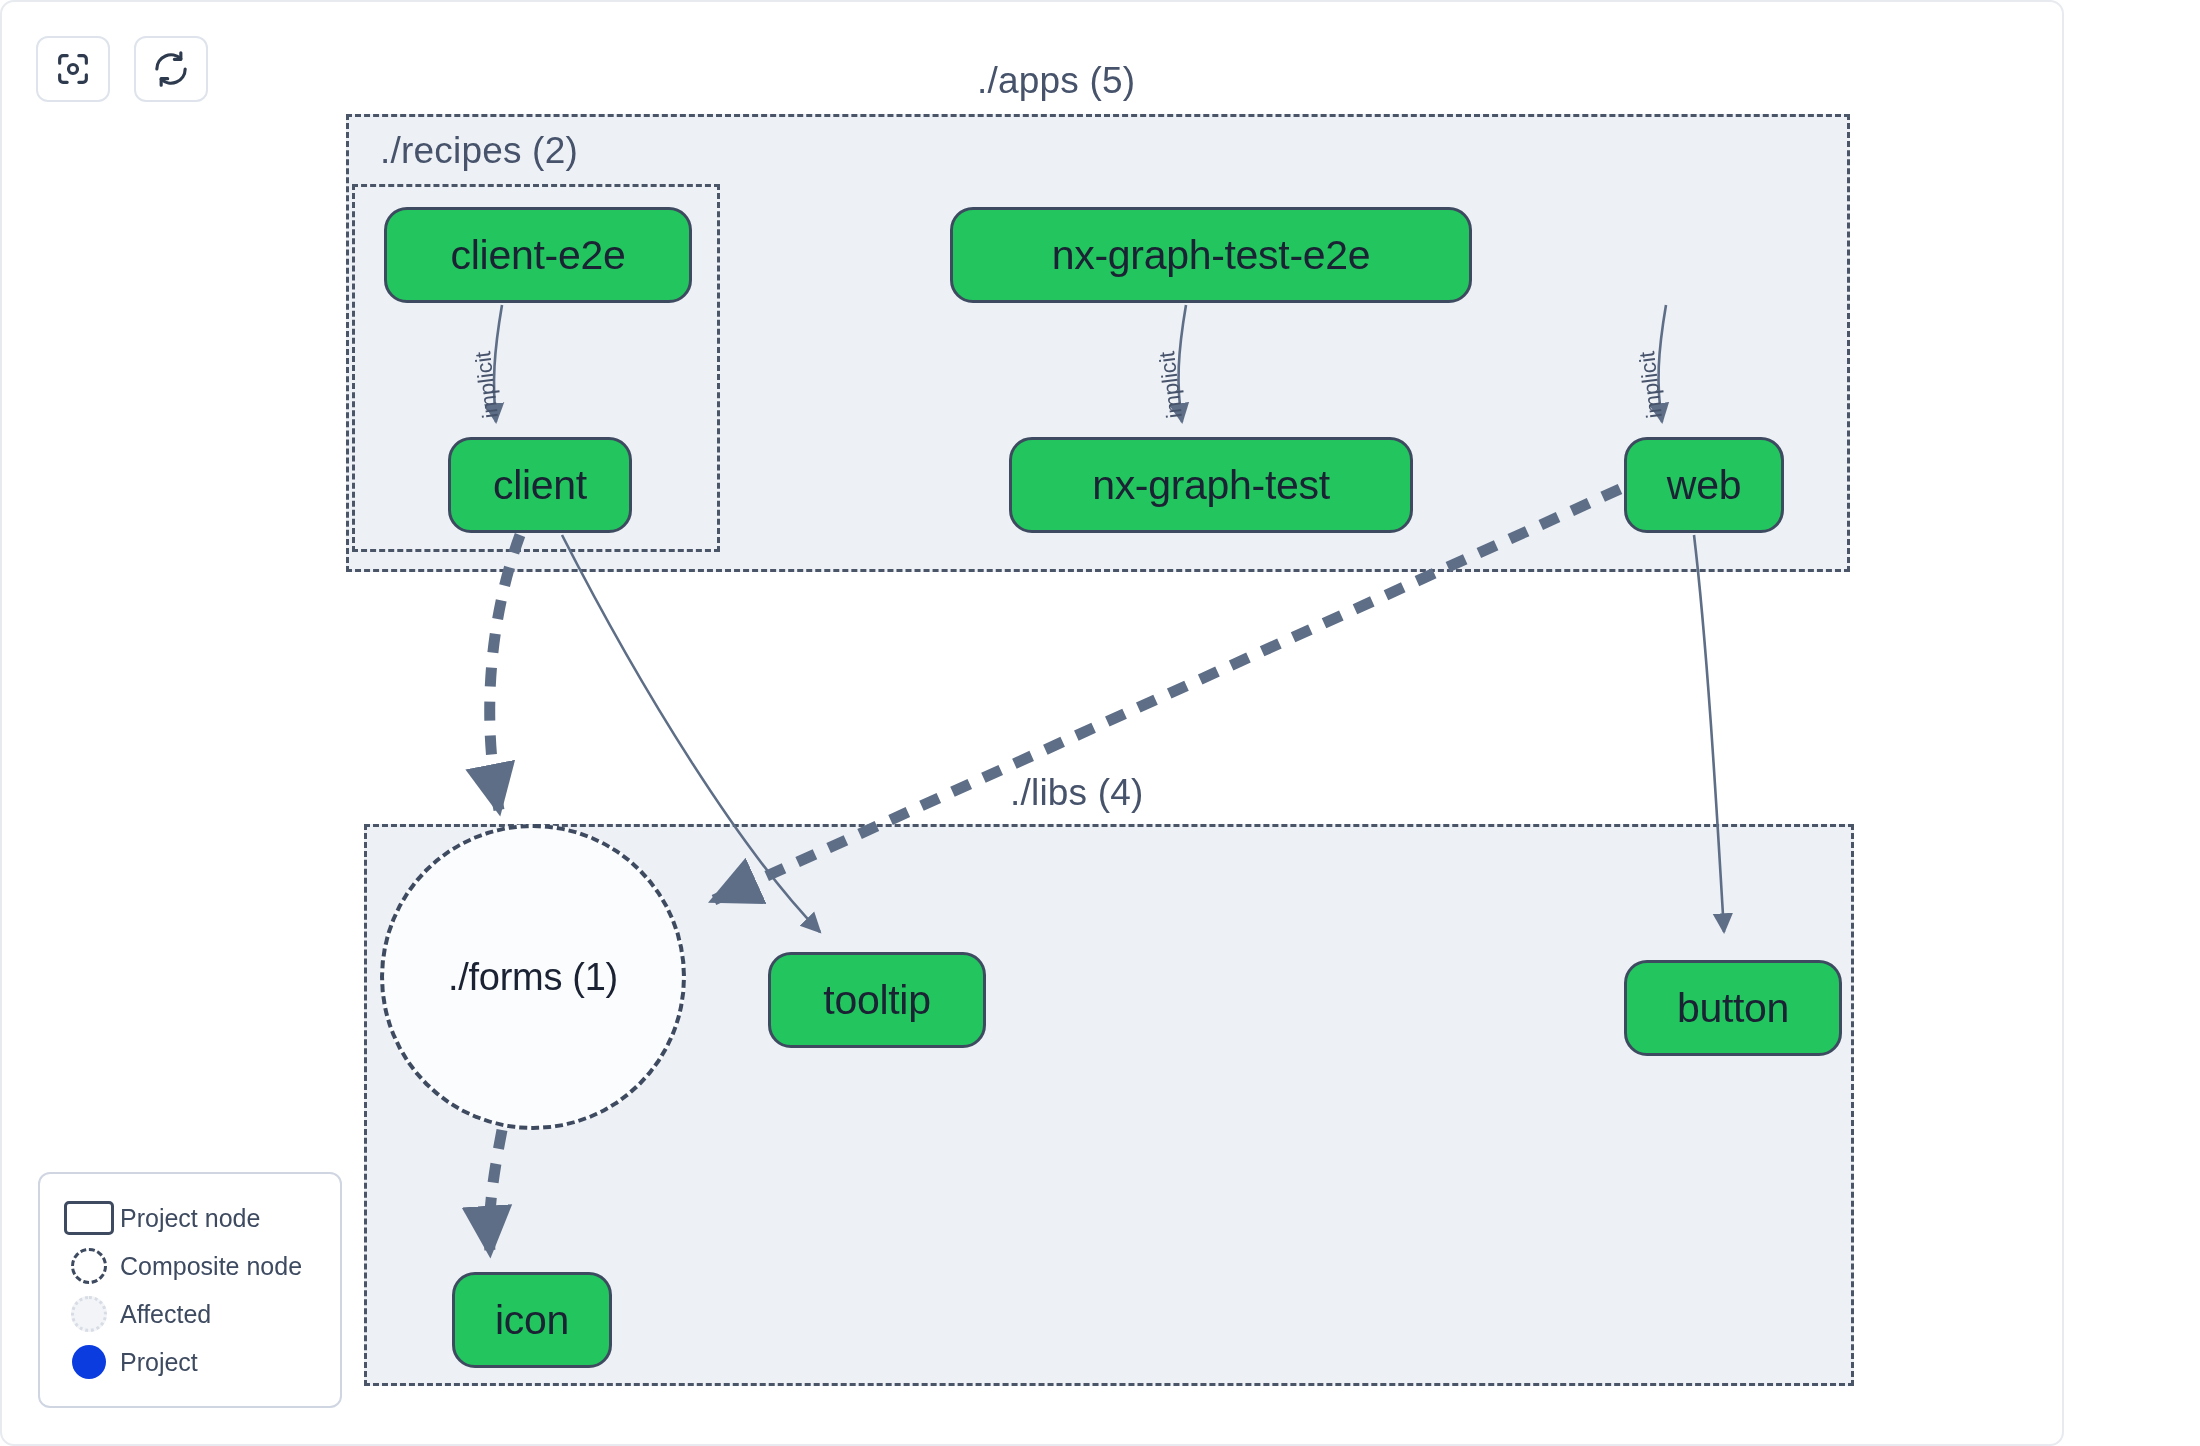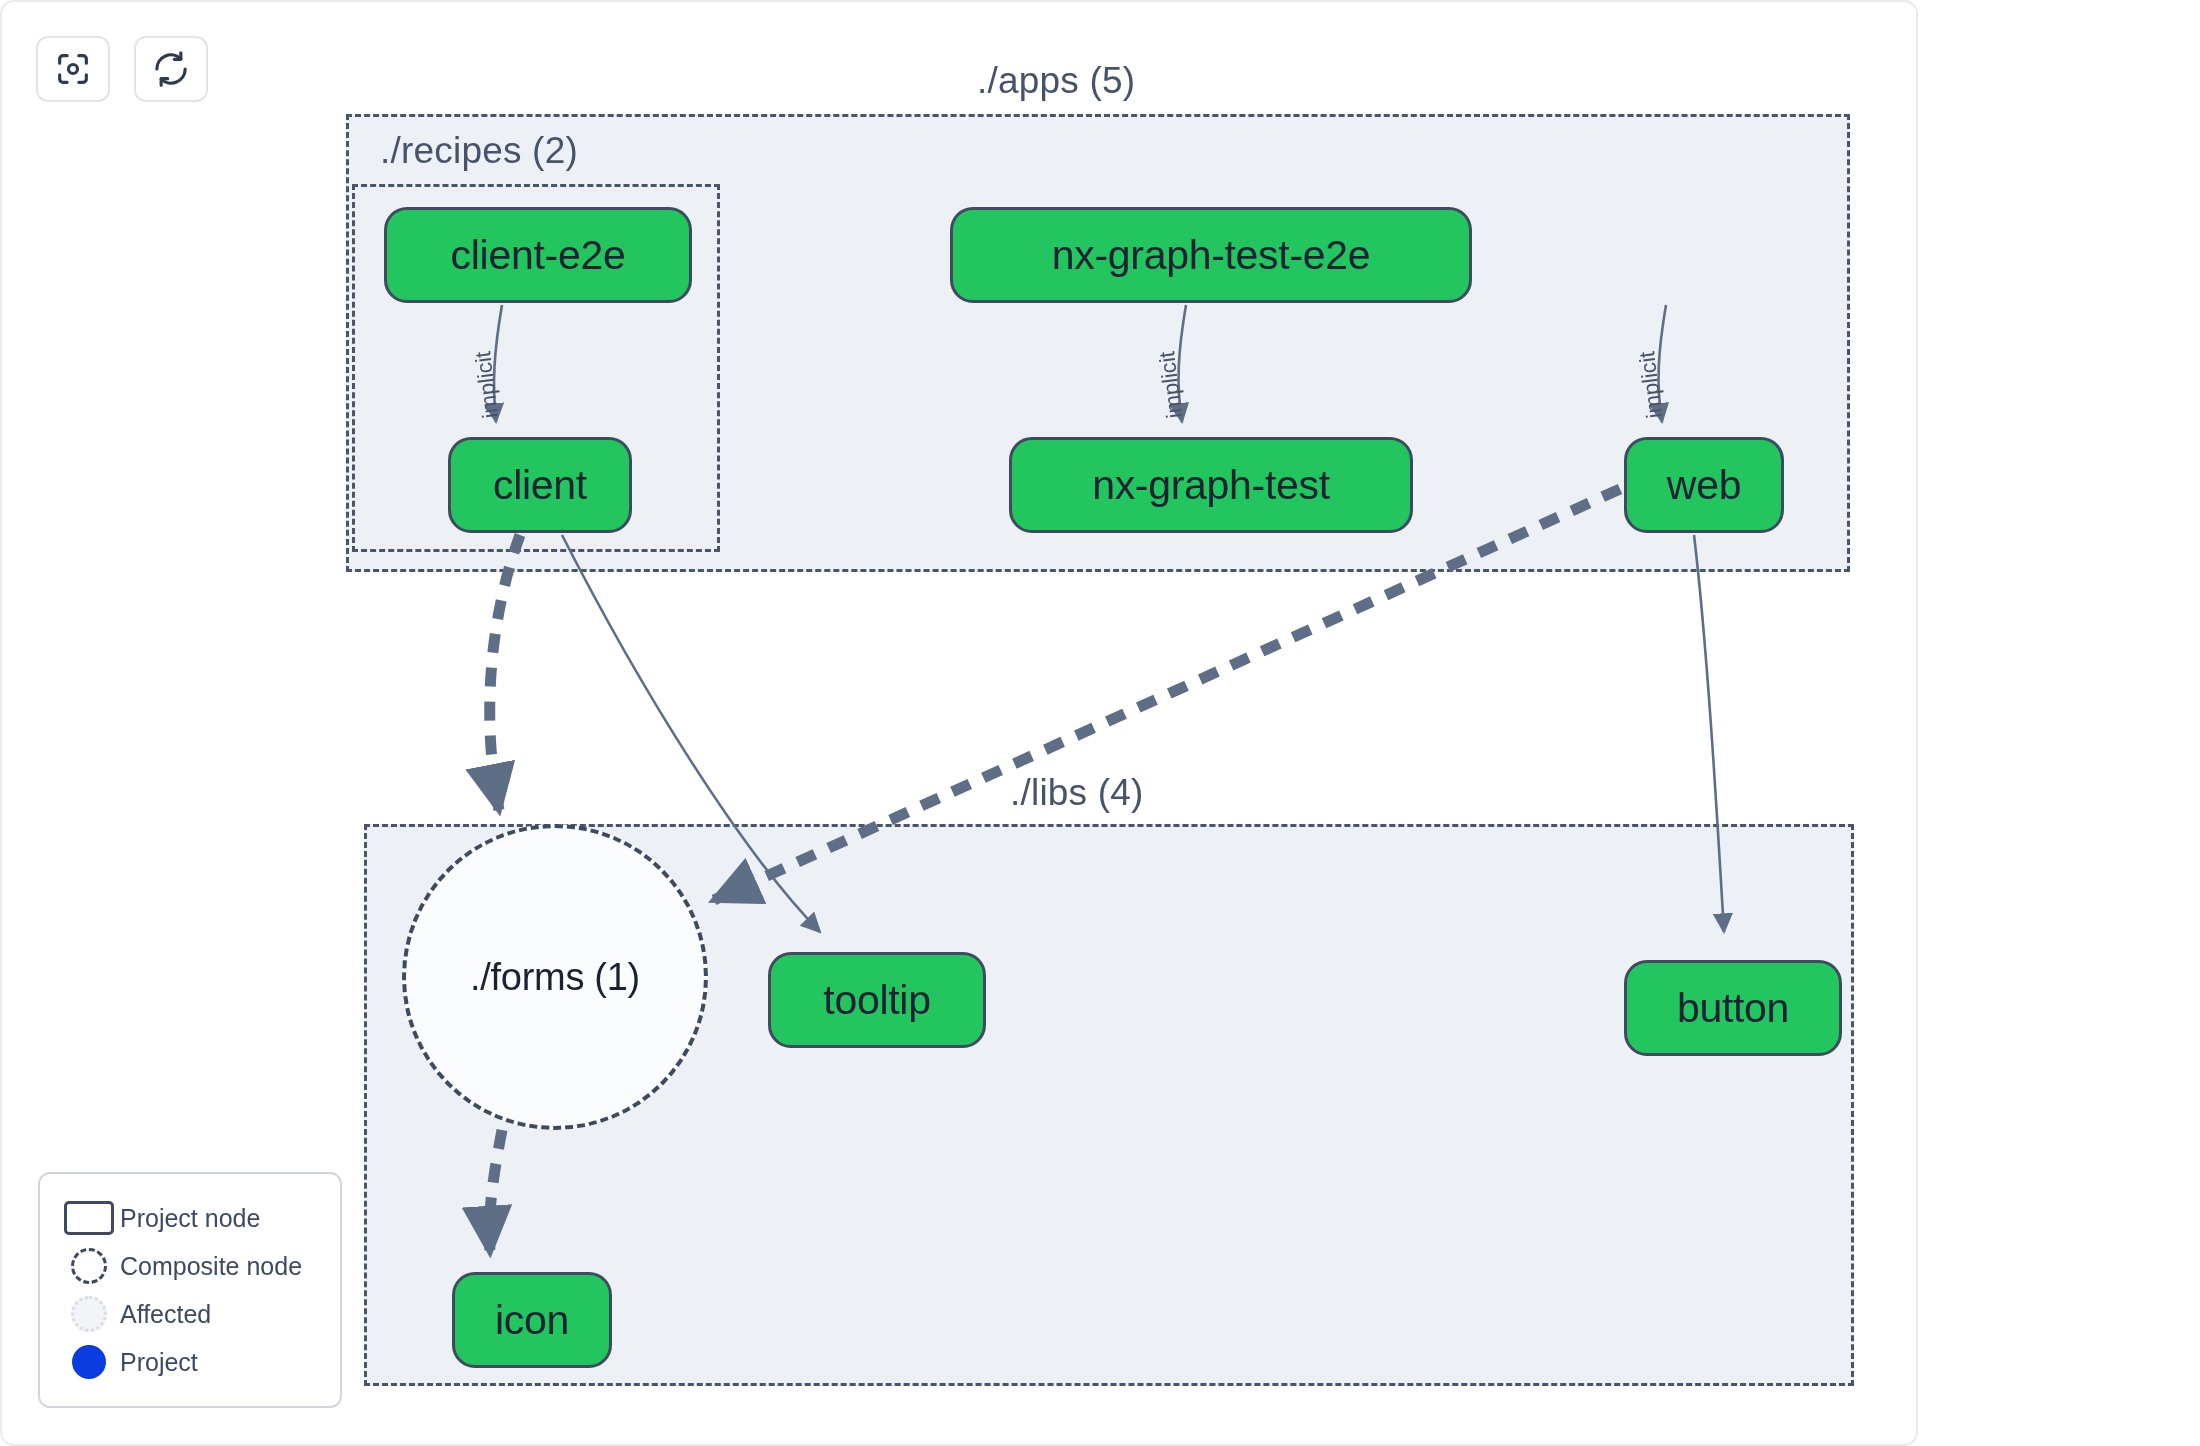--- a/index.html
+++ b/index.html
@@ -6,21 +6,21 @@
   html, body {
     margin: 0; padding: 0;
     width: 2200px; height: 1446px;
     background: #ffffff;
     font-family: "Liberation Sans", sans-serif;
     overflow: hidden;
   }
 
   #app {
     position: relative;
-    width: 1918px;
+    width: 2064px;
     height: 1446px;
     background: #ffffff;
     border: 2px solid #e7eaef;
     border-radius: 14px;
     overflow: hidden;
   }
 
   
   #toolbar {
     position: absolute;
@@ -250,21 +250,21 @@
     </div>
 
     <div class="node" style="left:1622px;top:435px;width:160px;height:96px;">
       <span>web</span>
     </div>
 
     <div class="node" style="left:1007px;top:435px;width:404px;height:96px;">
       <span>nx-graph-test</span>
     </div>
 
-    <div class="node composite" style="left:400px;top:822px;width:306px;height:306px;">
+    <div class="node composite" style="left:378px;top:822px;width:306px;height:306px;">
       <span>./forms (1)</span>
     </div>
 
     <div class="node" style="left:766px;top:950px;width:218px;height:96px;align-items:center;">
       <span>tooltip</span>
     </div>
 
     <div class="node" style="left:1622px;top:950px;width:218px;height:96px;margin-top:8px;">
       <span>button</span>
     </div>

